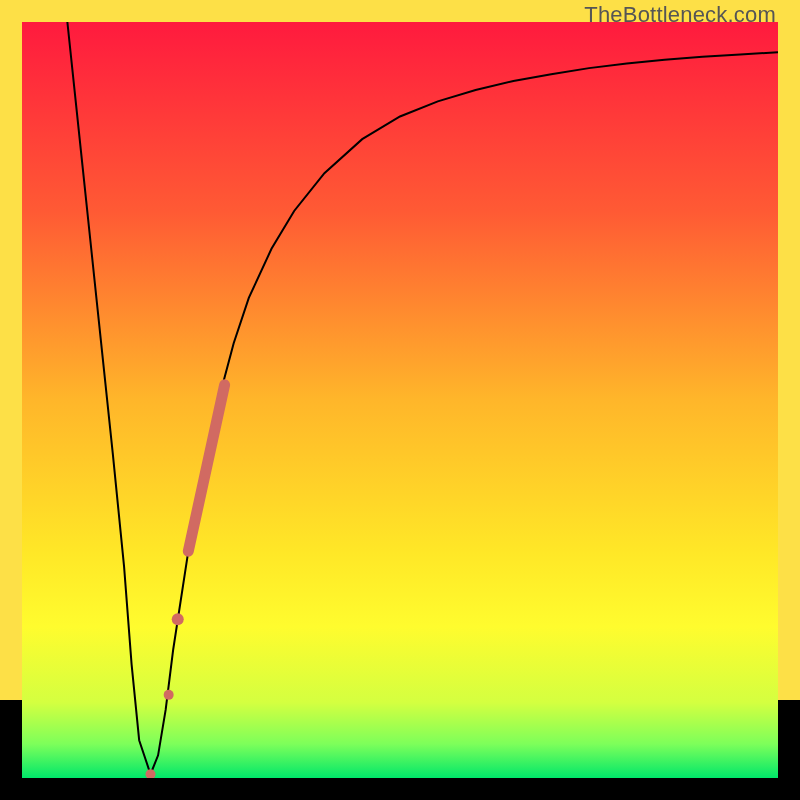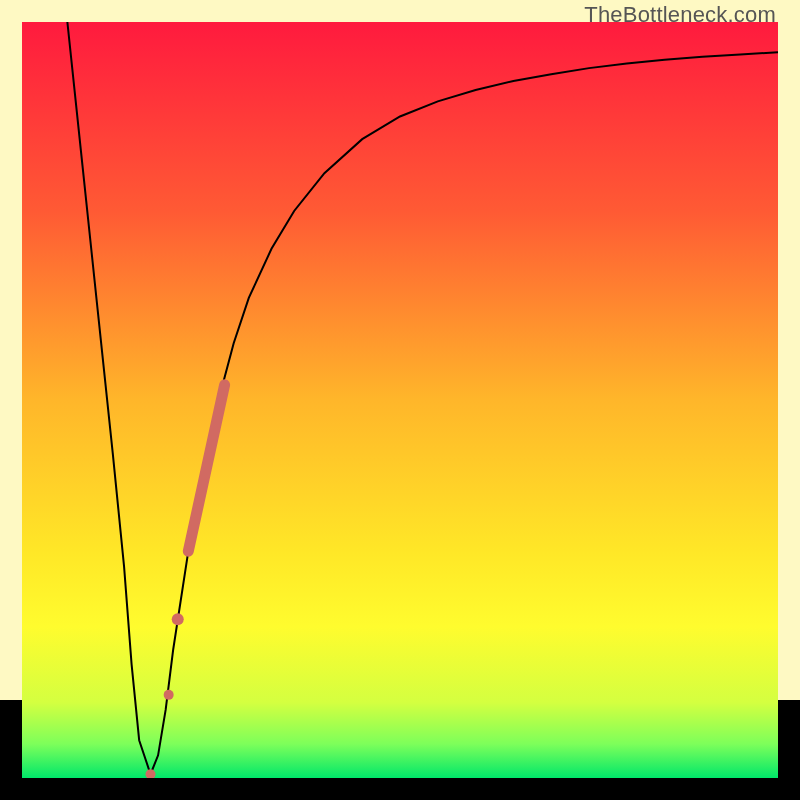--- a/index.html
+++ b/index.html
@@ -9,21 +9,21 @@
     height: 800px;
     overflow: hidden;
     background: #000;
     font-family: Arial, Helvetica, sans-serif;
   }
   .frame {
     position: absolute;
     left: 0; top: 0;
     width: 800px;
     height: 700px;
-    background: #fef9c3;
+    background: #fde047;
   }
   .plot {
     position: absolute;
     left: 22px;
     top: 22px;
     width: 756px;
     height: 756px;
     overflow: hidden;
   }
   .watermark {

